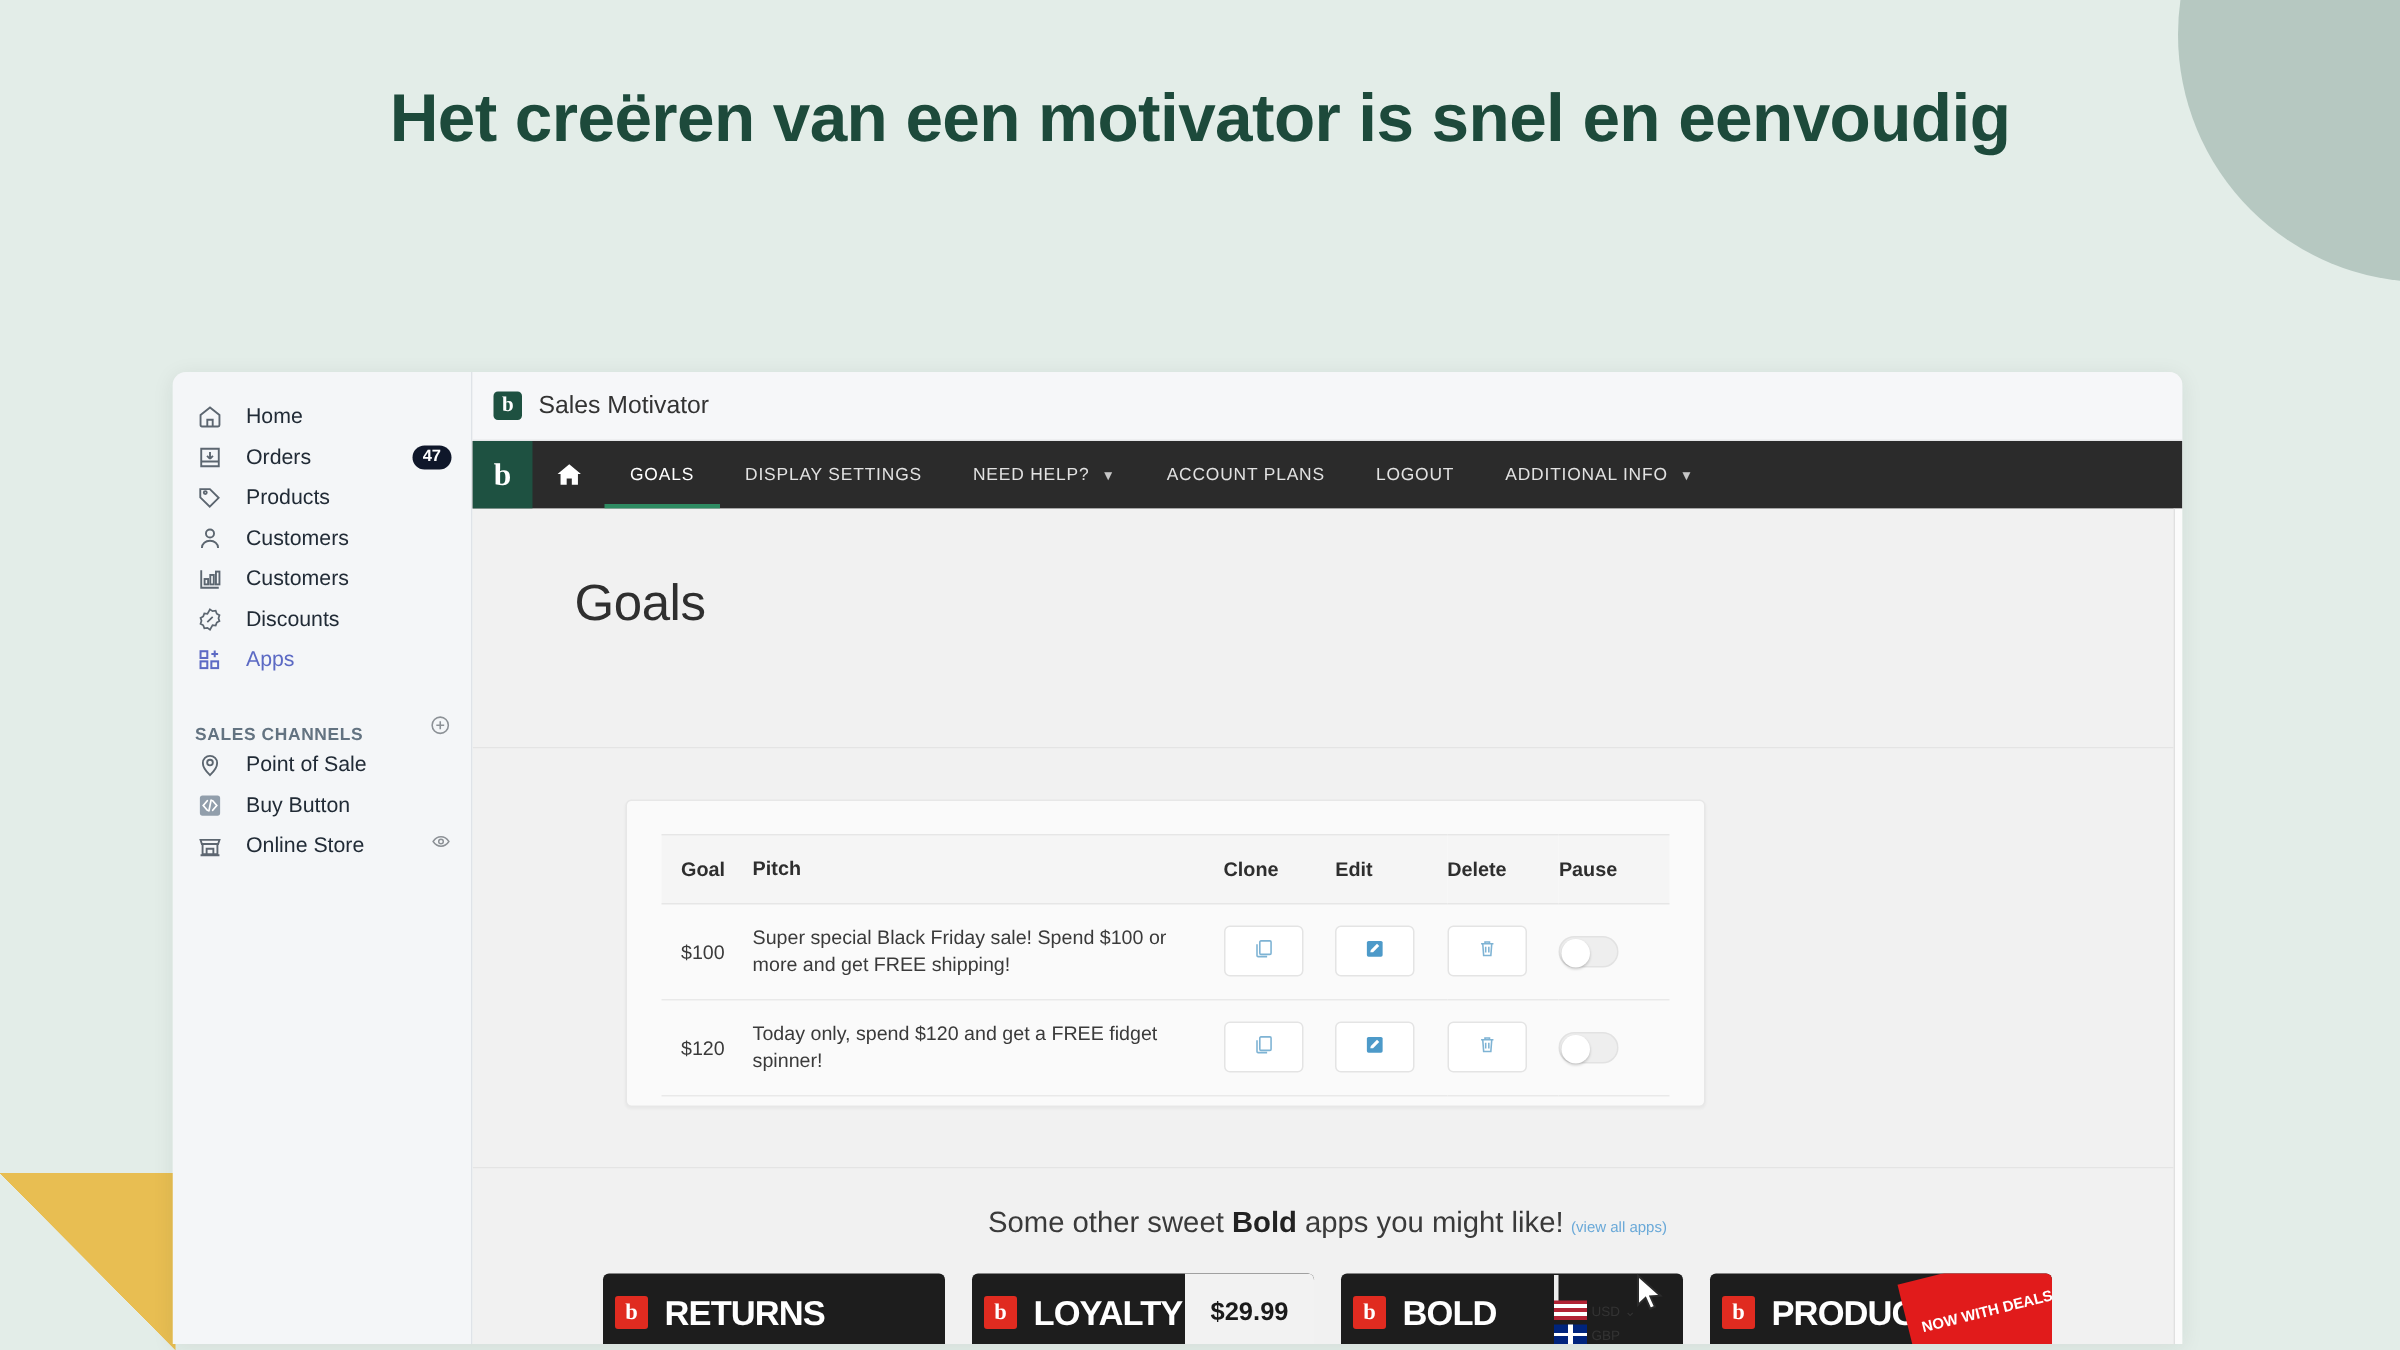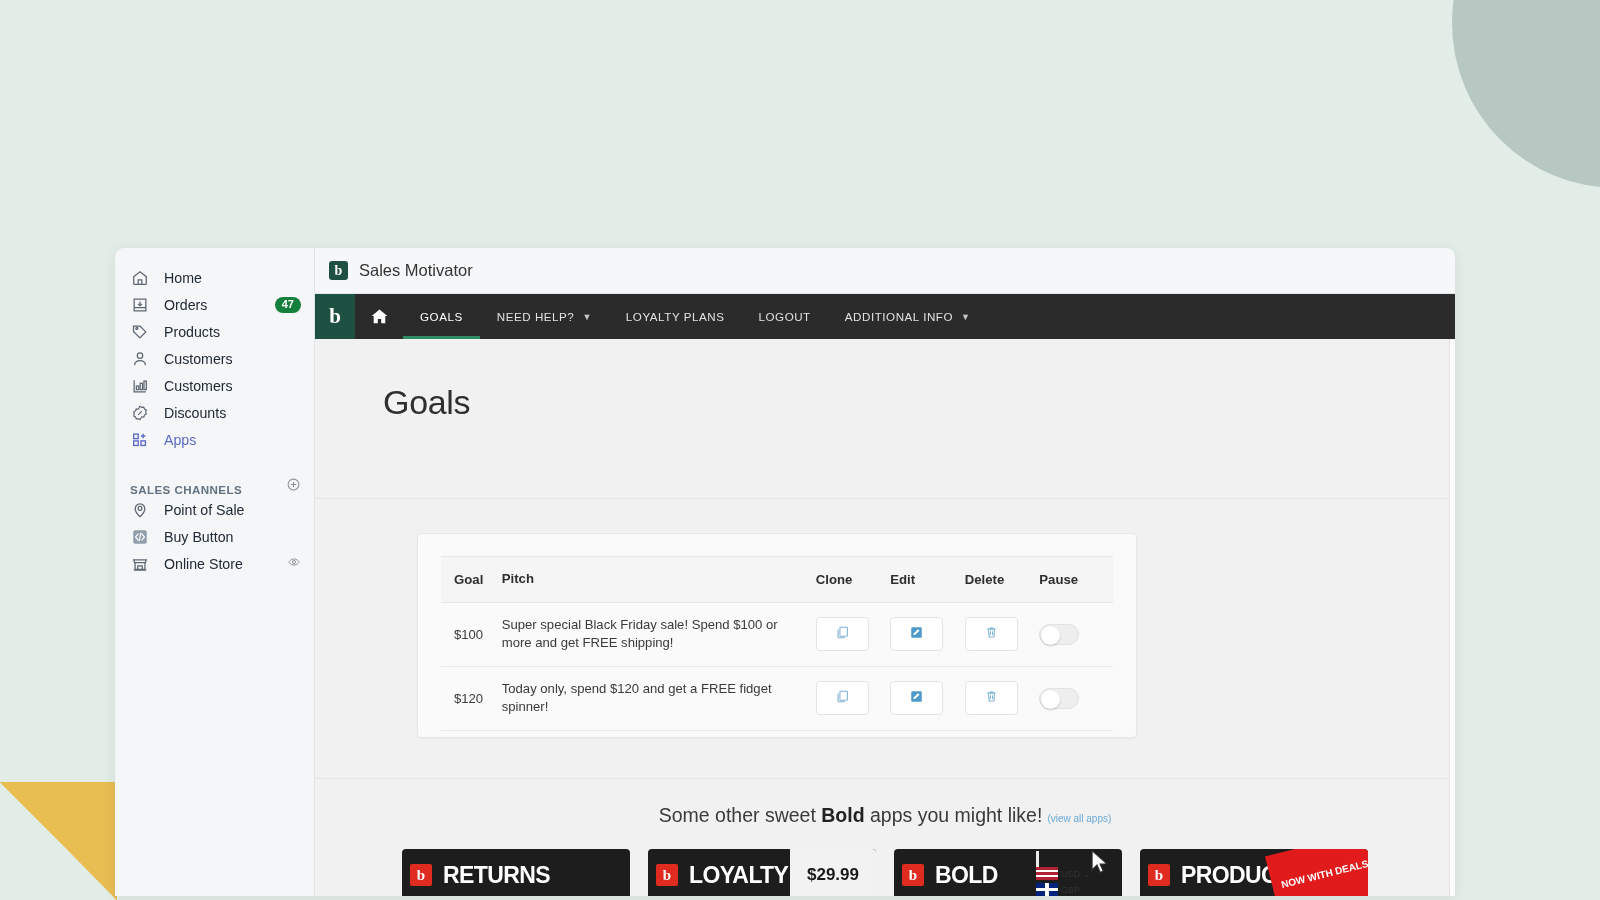--- a/index.html
+++ b/index.html
@@ -84,21 +84,21 @@
   }
   .nav-item .lbl {
     font-size: 14.2px;
     color: #212b36;
     font-weight: 500;
     white-space: nowrap;
     flex: 1;
   }
   .nav-item.active .lbl { color: #5c6ac4; }
   .badge {
-    background: #15803d;
+    background: #0f172a;
     color: #fff;
     font-size: 11px;
     font-weight: bold;
     border-radius: 9px;
     padding: 1px 7px 2px;
     line-height: 13px;
   }
   .nav-gap { height: 17px; }
   .section-head {
     display: flex; align-items: flex-end;
@@ -404,20 +404,21 @@
     z-index: 20;
     pointer-events: none;
   }
 </style>
 </head>
 <body>
 
 <div class="deco-circle"></div>
 
 <div class="hero">
+  <h1 class="hero-title">Het creëren van een motivator is snel en eenvoudig</h1>
 </div>
 
 <div class="window">
 
   <div class="sidebar">
     <div class="nav-item">
       <span class="ico">
         <svg width="18" height="18" viewBox="0 0 20 20" fill="none" stroke="#5c6670" stroke-width="1.4">
           <path d="M3 8.5 10 3l7 5.5V16a1 1 0 0 1-1 1H4a1 1 0 0 1-1-1z"></path>
             <path d="M8 17v-5h4v5"></path>
@@ -548,25 +549,28 @@
       </div>
       <div class="nav-home">
         <svg width="19" height="19" viewBox="0 0 20 20" fill="#fff">
           <path d="M10 2.6 1.8 9.4h2.1V17h4.3v-4.4h3.6V17h4.3V9.4h2.1z"></path>
         </svg>
       </div>
       <div class="nav-link active">
         <span>GOALS</span>
       </div>
       <div class="nav-link">
+        <span>DISPLAY SETTINGS</span>
+      </div>
+      <div class="nav-link">
         <span>NEED HELP?</span>
         <span class="caret">▼</span>
       </div>
       <div class="nav-link">
-        <span>LOYALTY PLANS</span>
+        <span>ACCOUNT PLANS</span>
       </div>
       <div class="nav-link">
         <span>LOGOUT</span>
       </div>
       <div class="nav-link">
         <span>ADDITIONAL INFO</span>
         <span class="caret">▼</span>
       </div>
     </div>
 

